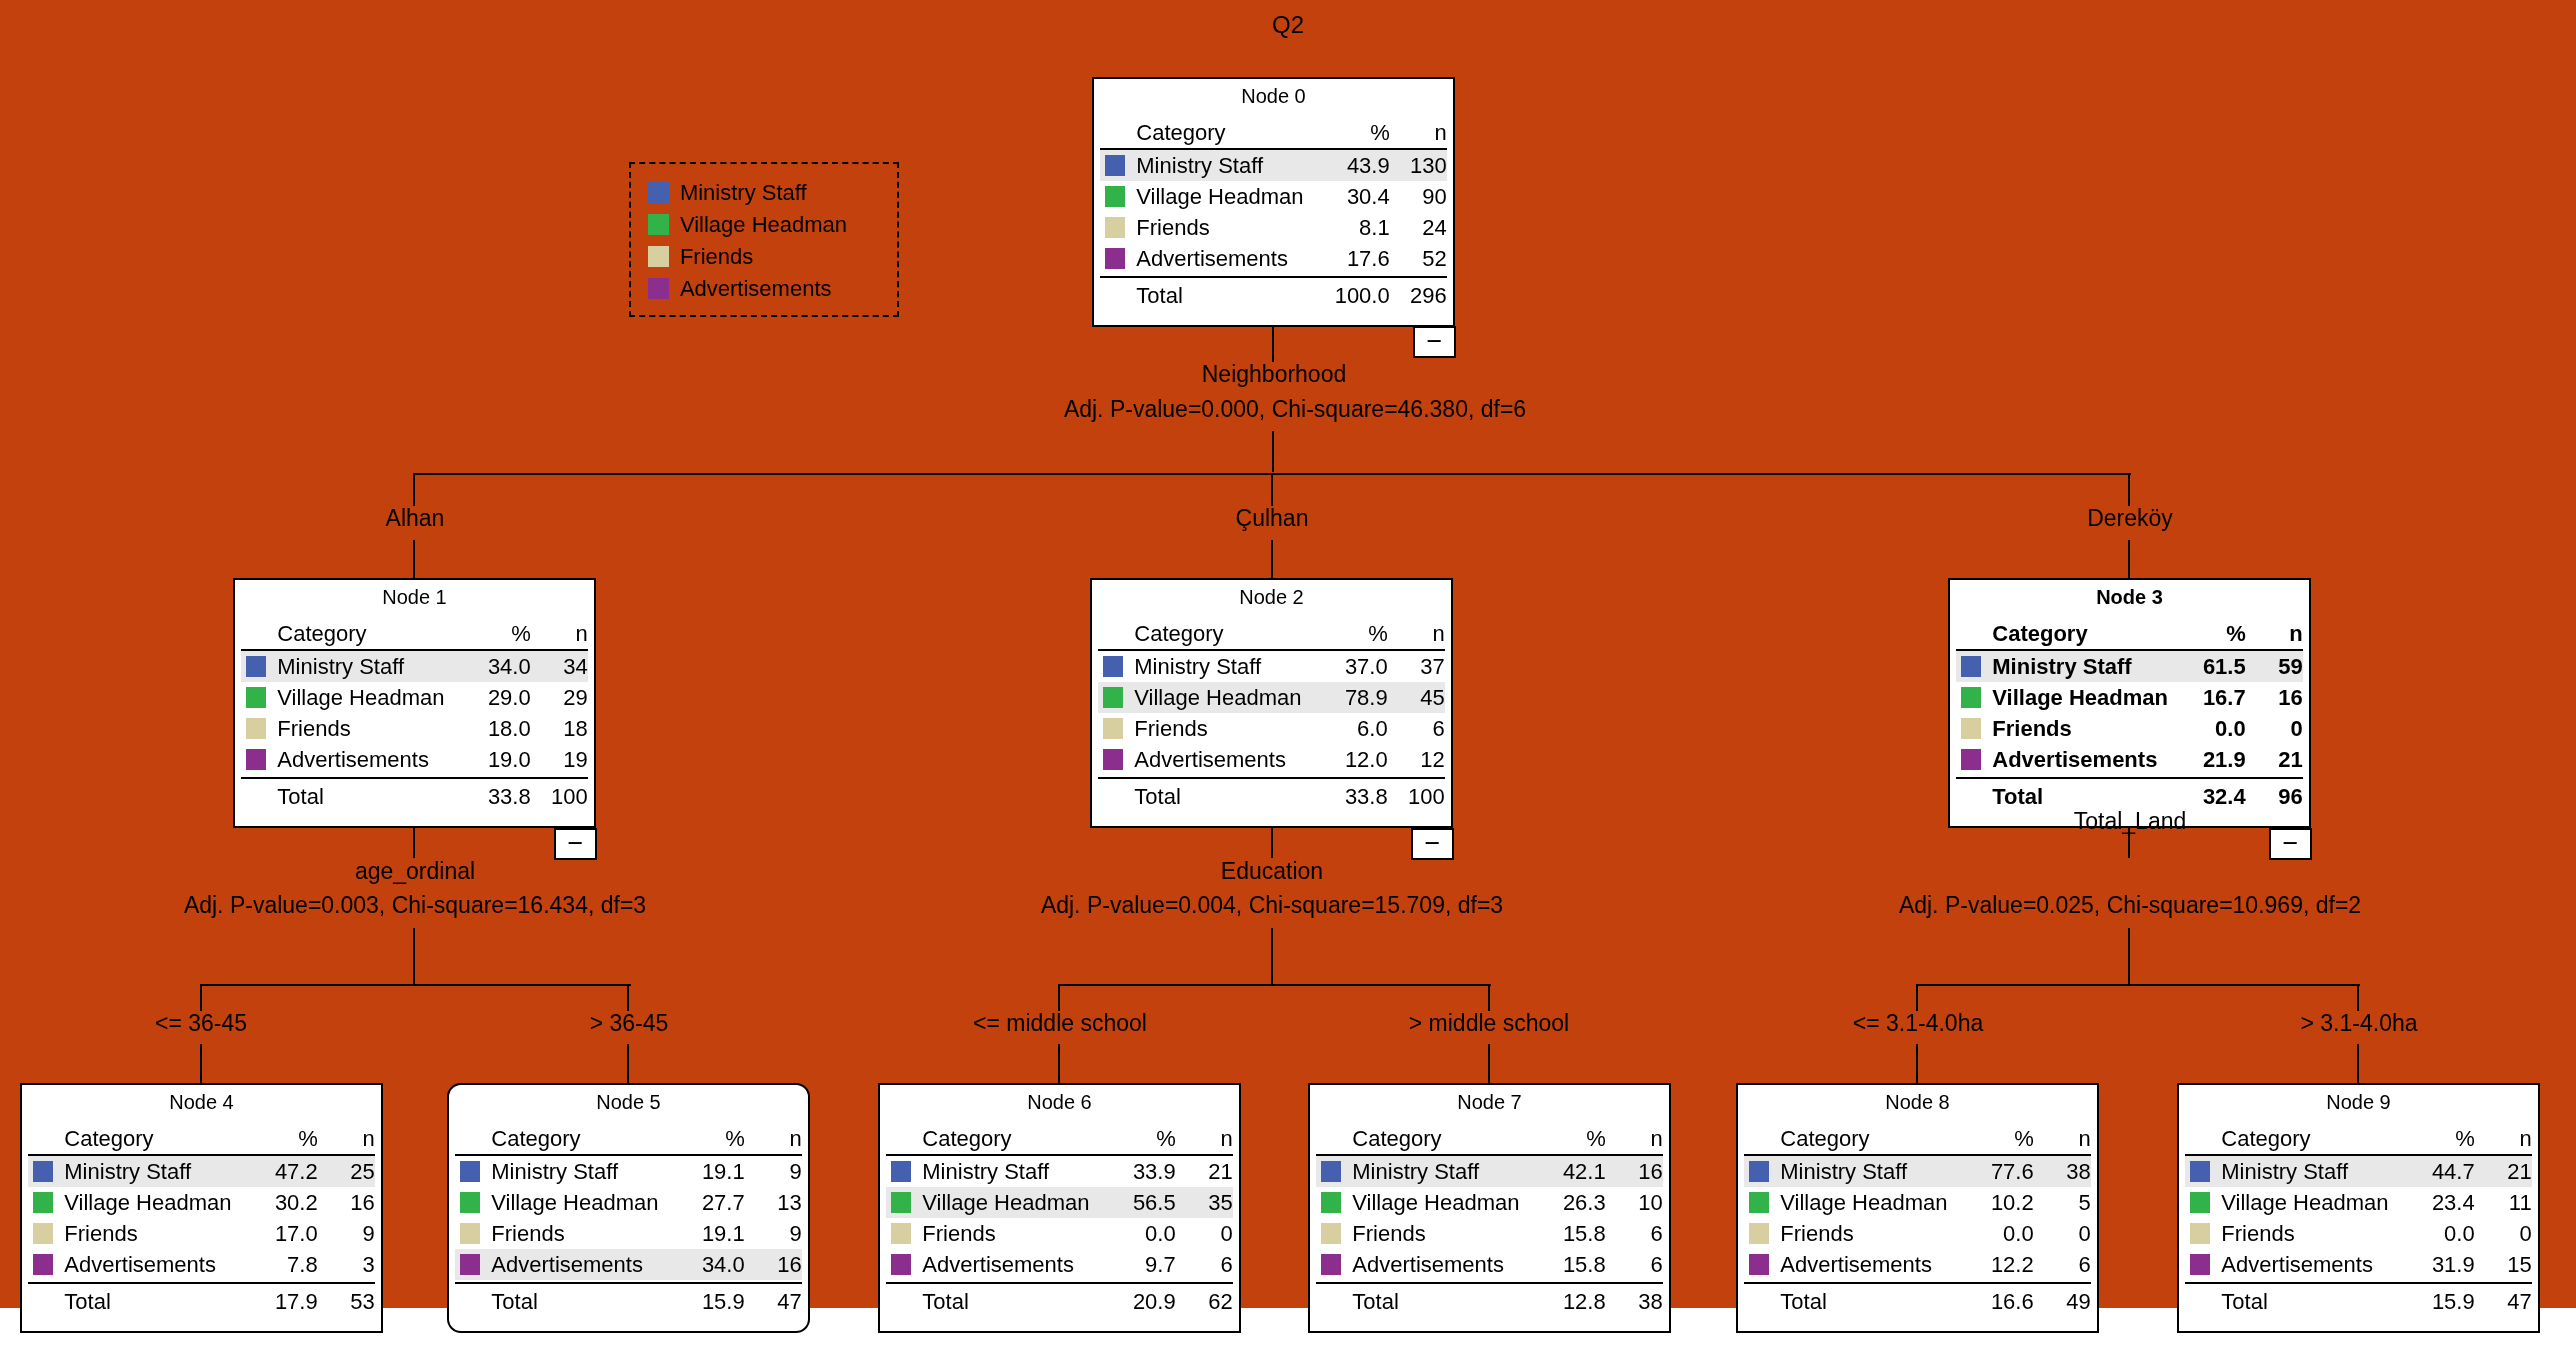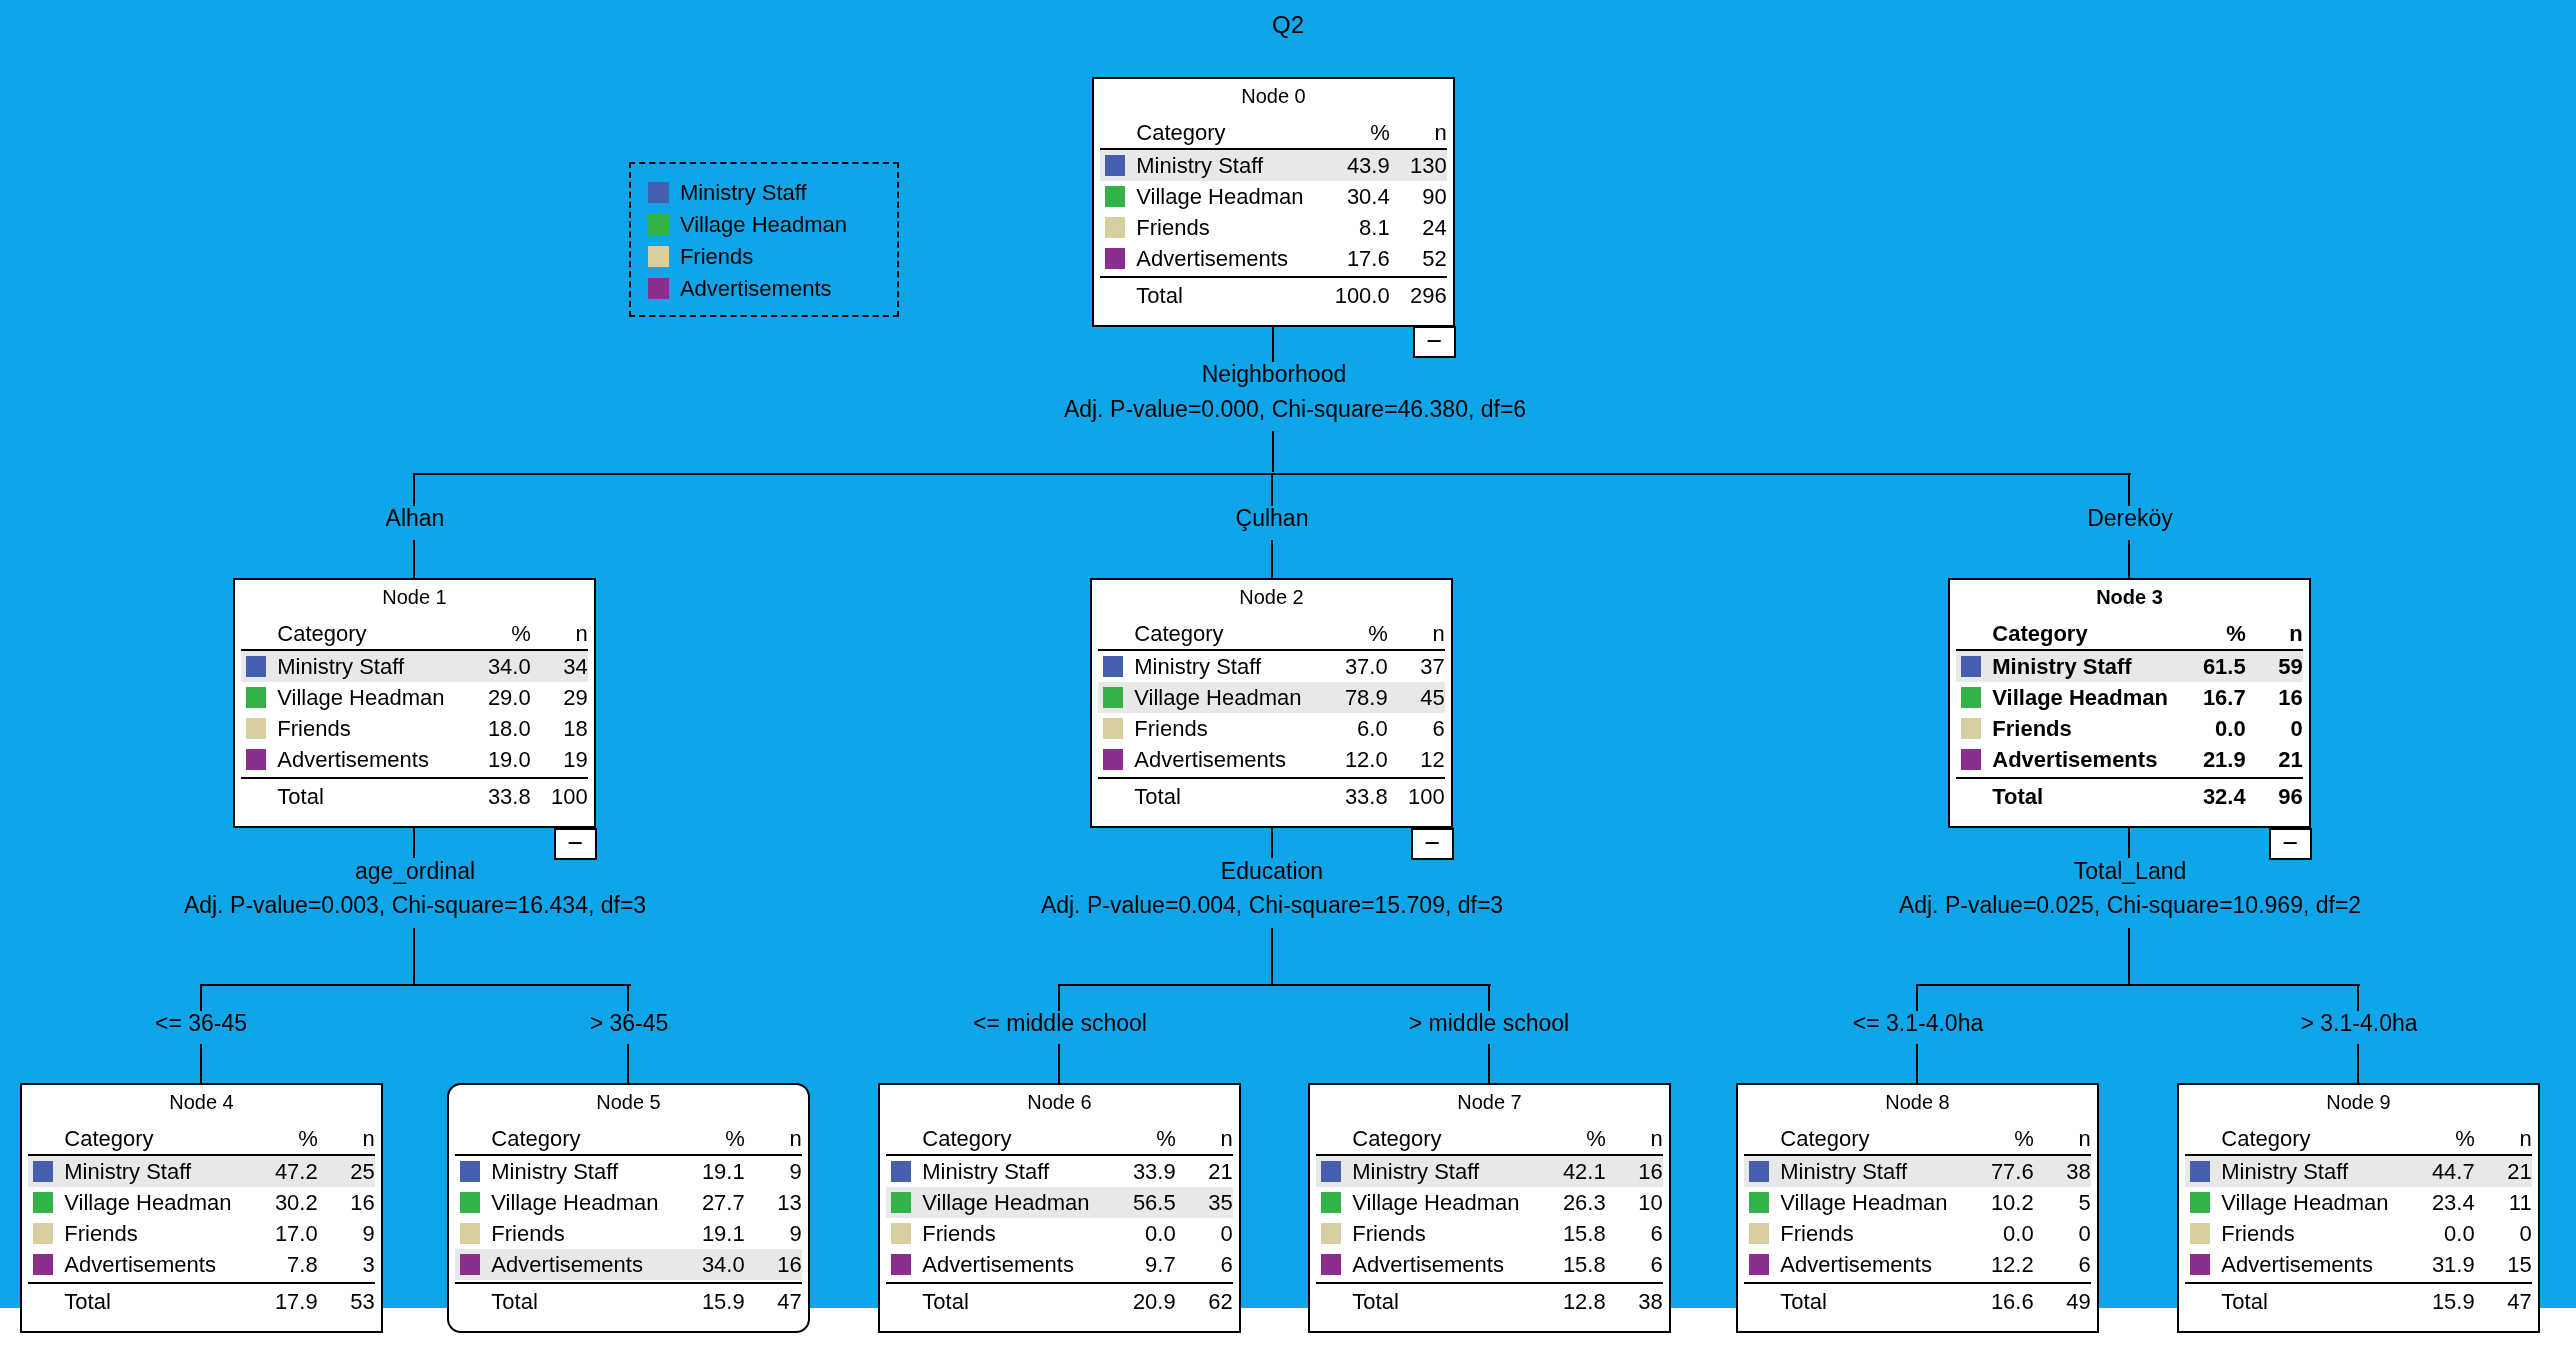--- a/index.html
+++ b/index.html
@@ -1,18 +1,18 @@
 <!DOCTYPE html>
 <html style="font-size:12.6px"><head>
 <meta charset="utf-8">
 <style>
   * { box-sizing: border-box; margin: 0; padding: 0; }
   html, body { width: 2576px; height: 1354px; background: #fff; overflow: hidden; }
   body { font-family: "Liberation Sans", sans-serif; color: #000; }
-  #stage { position: relative; width: 2576px; height: 1308px; background: #0ea5e9; }
+  #stage { position: relative; width: 2576px; height: 1308px; background: #c2410c; }
 
   .ctext { position: absolute; transform: translateX(-50%); white-space: nowrap;
            font-size: 23px; line-height: 28.4px; text-align: center; }
   .page-title { font-size: 24px; }
 
   .line { position: absolute; background: #000; }
 
   
   .legend { position: absolute; left: 629px; top: 162px; width: 270px; height: 155px;
             border: 2.4px dashed #000; padding: 12.6px 0 0 17.4px; }
@@ -603,21 +603,21 @@
       <div class="ctext" style="left: 1272px; top: 891px;">Adj. P-value=0.004, Chi-square=15.709, df=3</div>
       <div class="line" style="left: 1271px; top: 928px; width: 2.4px; height: 56px;"></div>
       <div class="line" style="left: 1058px; top: 984px; width: 433px; height: 2.4px;"></div>
       <div class="line" style="left: 1058px; top: 984px; width: 2.4px; height: 27px;"></div>
       <div class="ctext" style="left: 1060px; top: 1009px;">&lt;= middle school</div>
       <div class="line" style="left: 1058px; top: 1044px; width: 2.4px; height: 39px;"></div>
       <div class="line" style="left: 1488px; top: 984px; width: 2.4px; height: 27px;"></div>
       <div class="ctext" style="left: 1489px; top: 1009px;">&gt; middle school</div>
       <div class="line" style="left: 1488px; top: 1044px; width: 2.4px; height: 39px;"></div>
       <div class="line" style="left: 2128px; top: 828px; width: 2.4px; height: 30px;"></div>
-      <div class="ctext" style="left: 2130px; top: 857px;">Total_Land</div>
+      <div class="ctext" style="left: 2130px; top: 807px;">Total_Land</div>
       <div class="ctext" style="left: 2130px; top: 891px;">Adj. P-value=0.025, Chi-square=10.969, df=2</div>
       <div class="line" style="left: 2128px; top: 928px; width: 2.4px; height: 56px;"></div>
       <div class="line" style="left: 1916px; top: 984px; width: 444px; height: 2.4px;"></div>
       <div class="line" style="left: 1916px; top: 984px; width: 2.4px; height: 27px;"></div>
       <div class="ctext" style="left: 1918px; top: 1009px;">&lt;= 3.1-4.0ha</div>
       <div class="line" style="left: 1916px; top: 1044px; width: 2.4px; height: 39px;"></div>
       <div class="line" style="left: 2357px; top: 984px; width: 2.4px; height: 27px;"></div>
       <div class="ctext" style="left: 2359px; top: 1009px;">&gt; 3.1-4.0ha</div>
       <div class="line" style="left: 2357px; top: 1044px; width: 2.4px; height: 39px;"></div>
     </div>

